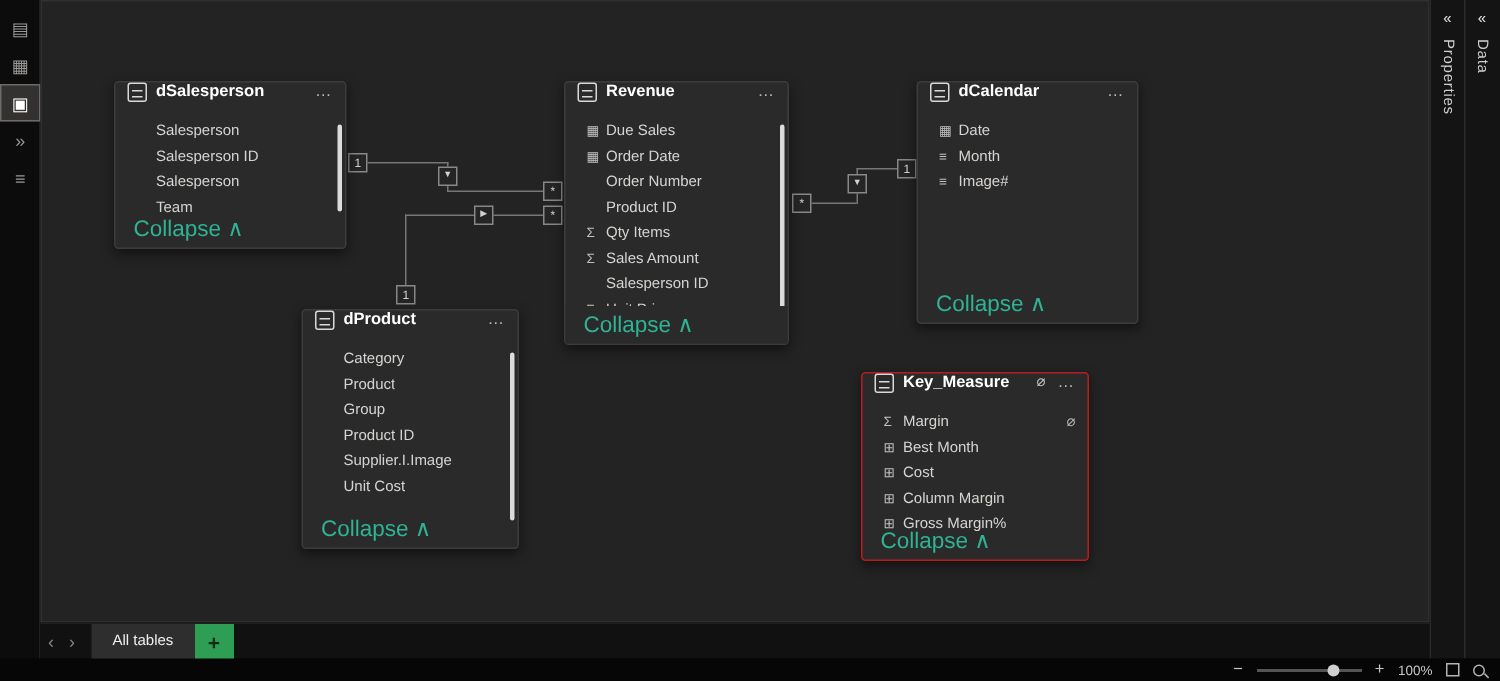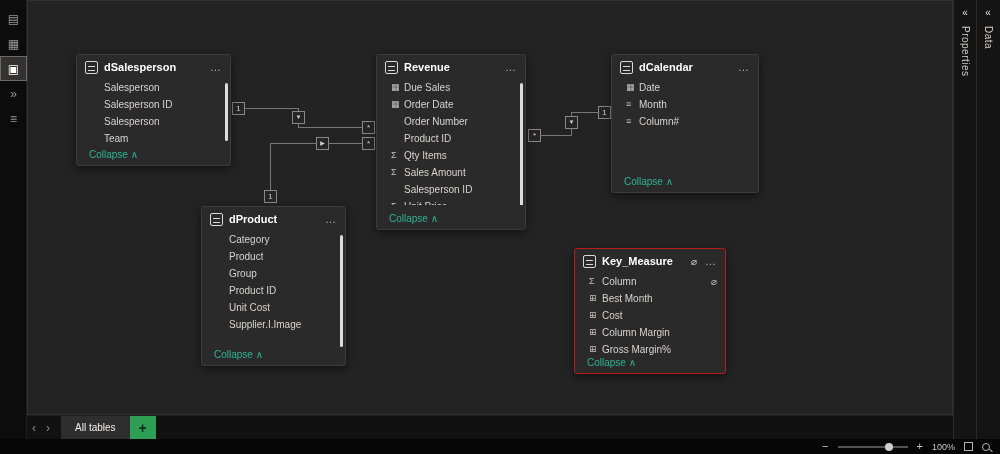--- a/index.html
+++ b/index.html
@@ -16,36 +16,36 @@
   .nav-btn.is-selected .nav-glyph { color:#ffffff; }
 
   
   .canvas { position:absolute; left:27px; top:0; width:926px; height:415px; background:#242323;
             border:1px solid #313030; overflow:hidden; }
 
   
   .table-card { position:absolute; background:#2b2a2a; border:1px solid #3d3c3b; border-radius:3px;
                 box-shadow:0 3px 8px rgba(0,0,0,.5); }
   .table-card.selected { border:1px solid #b91c1c; }
-  .tc-header { display:flex; align-items:center; gap:6px; height:24px; padding:0 8px; cursor:pointer; }
+  .tc-header { display:flex; align-items:flex-start; gap:6px; height:24px; padding:0 8px; cursor:pointer; }
   .tc-icon { width:13px; height:13px; border:1px solid #d9d9d9; border-radius:2px; position:relative; flex:none; }
   .tc-icon::before { content:""; position:absolute; left:2px; right:2px; top:4px; height:1px;
                      background:#d9d9d9; box-shadow:0 4px 0 #d9d9d9; }
   .tc-title { color:#ffffff; font-size:11px; font-weight:bold; flex:1; white-space:nowrap; overflow:hidden; }
   .tc-eye { color:#c9c7c4; font-size:10px; margin-right:2px; cursor:pointer; }
   .tc-more { color:#bdbbb8; font-size:11px; letter-spacing:1px; cursor:pointer; }
   .tc-fields { overflow:hidden; }
   .field-row { display:flex; align-items:center; height:17px; padding:0 8px 0 14px;
                color:#d6d4d1; font-size:10px; cursor:pointer; }
   .f-icon { width:13px; flex:none; font-size:9px; color:#c3c1be; line-height:1; }
   .f-label { white-space:nowrap; overflow:hidden; }
   .f-eye { display:none; margin-left:auto; color:#b9b7b4; font-size:10px; }
   .field-row.is-hidden .f-eye { display:inline-block; }
   .tc-footer { position:absolute; left:12px; bottom:3px; }
-  .collapse-link { color:#2eb394; font-size:10px; cursor:pointer;margin-top:42px; }
+  .collapse-link { color:#2eb394; font-size:15px; cursor:pointer;margin-top:42px; }
   .tc-scroll { position:absolute; right:2px; width:3px; background:#dcdcdc; border-radius:2px; cursor:pointer; }
 
   
   .rl { position:absolute; background:#787674; }
   .rm { position:absolute; width:13px; height:13px; background:#262525; border:1px solid #8a8886;
         color:#d4d2d0; font-size:8px; line-height:11px; text-align:center; cursor:pointer; }
 
   
   .right-rail { position:absolute; left:953px; top:0; width:47px; height:439px; background:#141414; display:flex; }
   .v-tab { width:23px; height:100%; border-left:1px solid #2c2b2a; display:flex; flex-direction:column;
@@ -225,21 +225,21 @@
             <span class="f-label">Unit Price</span>
 
           </div>
         </div>
       <div class="tc-scroll" style="top:28px;height:125px"></div>
       <div class="tc-footer" style="background:#2b2a2a;left:0;right:0;bottom:0;padding:3px 0 3px 12px">
         <span class="collapse-link"><span>Collapse</span> <span>∧</span></span>
       </div>
     </div>
 
-    <div class="table-card" style="left:583px;top:53px;width:148px;height:139px">
+    <div class="table-card" style="left:583px;top:53px;width:148px;height:162px">
       <div class="tc-header">
         <span class="tc-icon"></span>
         <span class="tc-title">dCalendar</span>
         <span class="tc-more">…</span>
       </div>
       <div class="tc-fields" style="height:51px">
 
           <div class="field-row">
             <span class="f-icon ic-calendar">▦</span>
             <span class="f-label">Date</span>
@@ -247,21 +247,21 @@
           </div>
 
           <div class="field-row">
             <span class="f-icon ic-hier">≡</span>
             <span class="f-label">Month</span>
 
           </div>
 
           <div class="field-row">
             <span class="f-icon ic-hier">≡</span>
-            <span class="f-label">Column#</span>
+            <span class="f-label">Image#</span>
 
           </div>
         </div>
       <div class="tc-footer">
         <span class="collapse-link"><span>Collapse</span> <span>∧</span></span>
       </div>
     </div>
 
     <div class="table-card" style="left:173px;top:205px;width:145px;height:160px">
       <div class="tc-header">
@@ -291,48 +291,48 @@
 
           <div class="field-row">
             <span class="f-icon"></span>
             <span class="f-label">Product ID</span>
 
           </div>
 
 
           <div class="field-row">
             <span class="f-icon"></span>
+            <span class="f-label">Supplier.I.Image</span>
+
+          </div>
+
+          <div class="field-row">
+            <span class="f-icon"></span>
             <span class="f-label">Unit Cost</span>
-
-          </div>
-
-          <div class="field-row">
-            <span class="f-icon"></span>
-            <span class="f-label">Supplier.I.Image</span>
 
           </div>
         </div>
       <div class="tc-scroll" style="top:28px;height:112px"></div>
       <div class="tc-footer">
         <span class="collapse-link"><span>Collapse</span> <span>∧</span></span>
       </div>
     </div>
 
     <div class="table-card selected" style="left:546px;top:247px;width:152px;height:126px">
       <div class="tc-header">
         <span class="tc-icon"></span>
         <span class="tc-title">Key_Measure</span>
         <span class="tc-eye">⌀</span>
         <span class="tc-more">…</span>
       </div>
       <div class="tc-fields" style="height:85px">
 
           <div class="field-row is-hidden">
             <span class="f-icon ic-sigma">Σ</span>
-            <span class="f-label">Column</span>
+            <span class="f-label">Margin</span>
             <span class="f-eye">⌀</span>
           </div>
 
           <div class="field-row">
             <span class="f-icon ic-calc">⊞</span>
             <span class="f-label">Best Month</span>
 
           </div>
 
           <div class="field-row">

